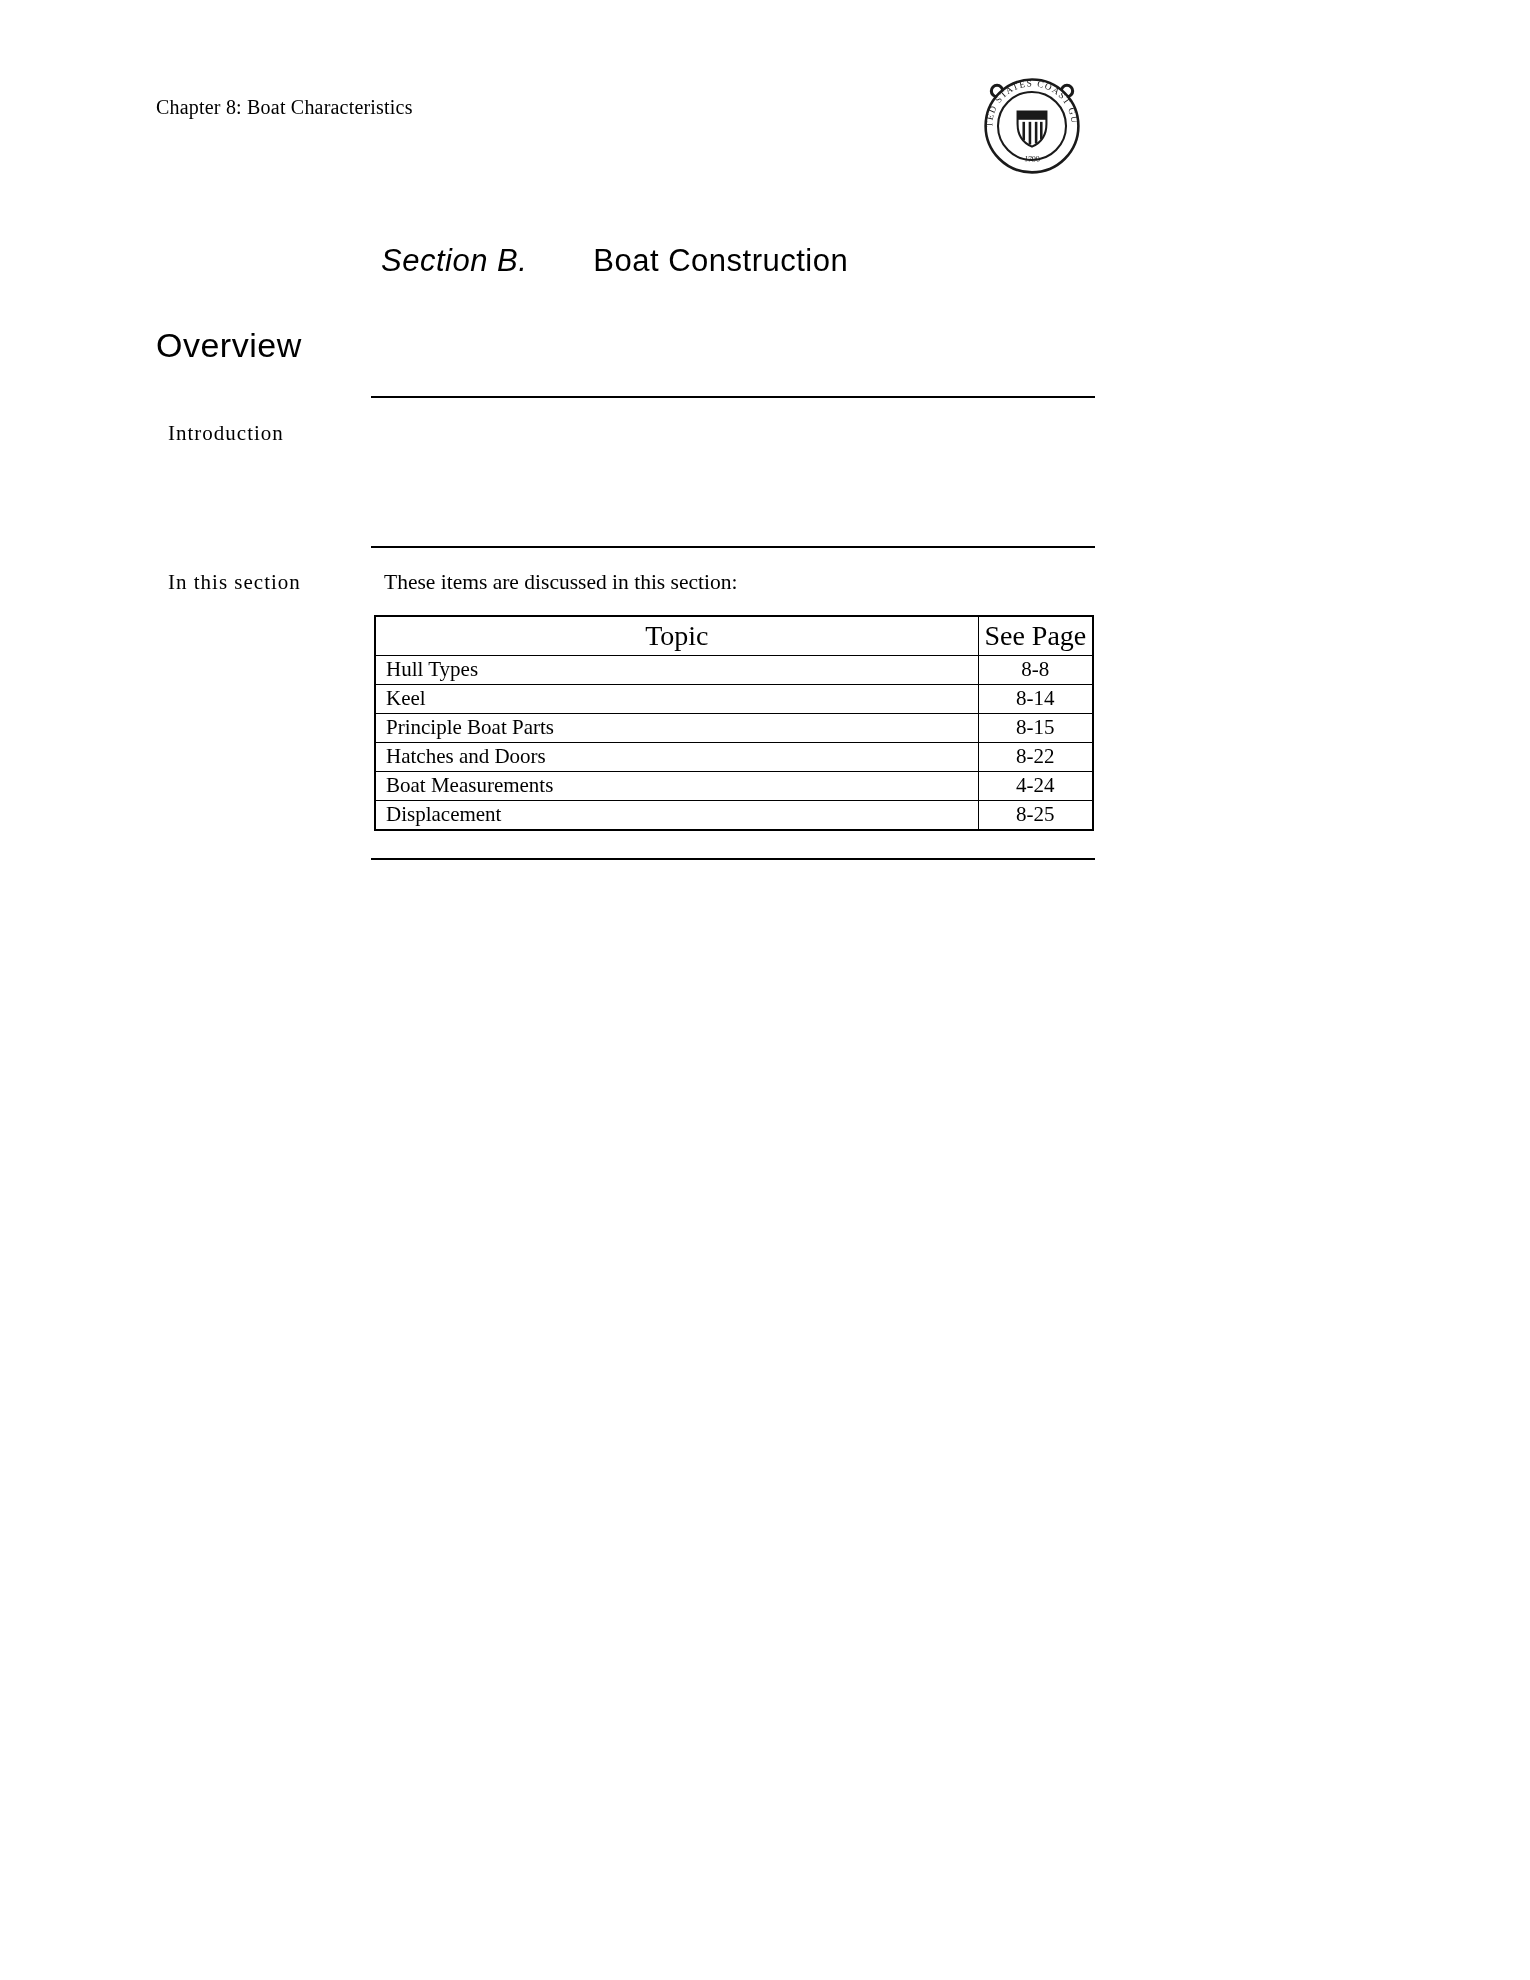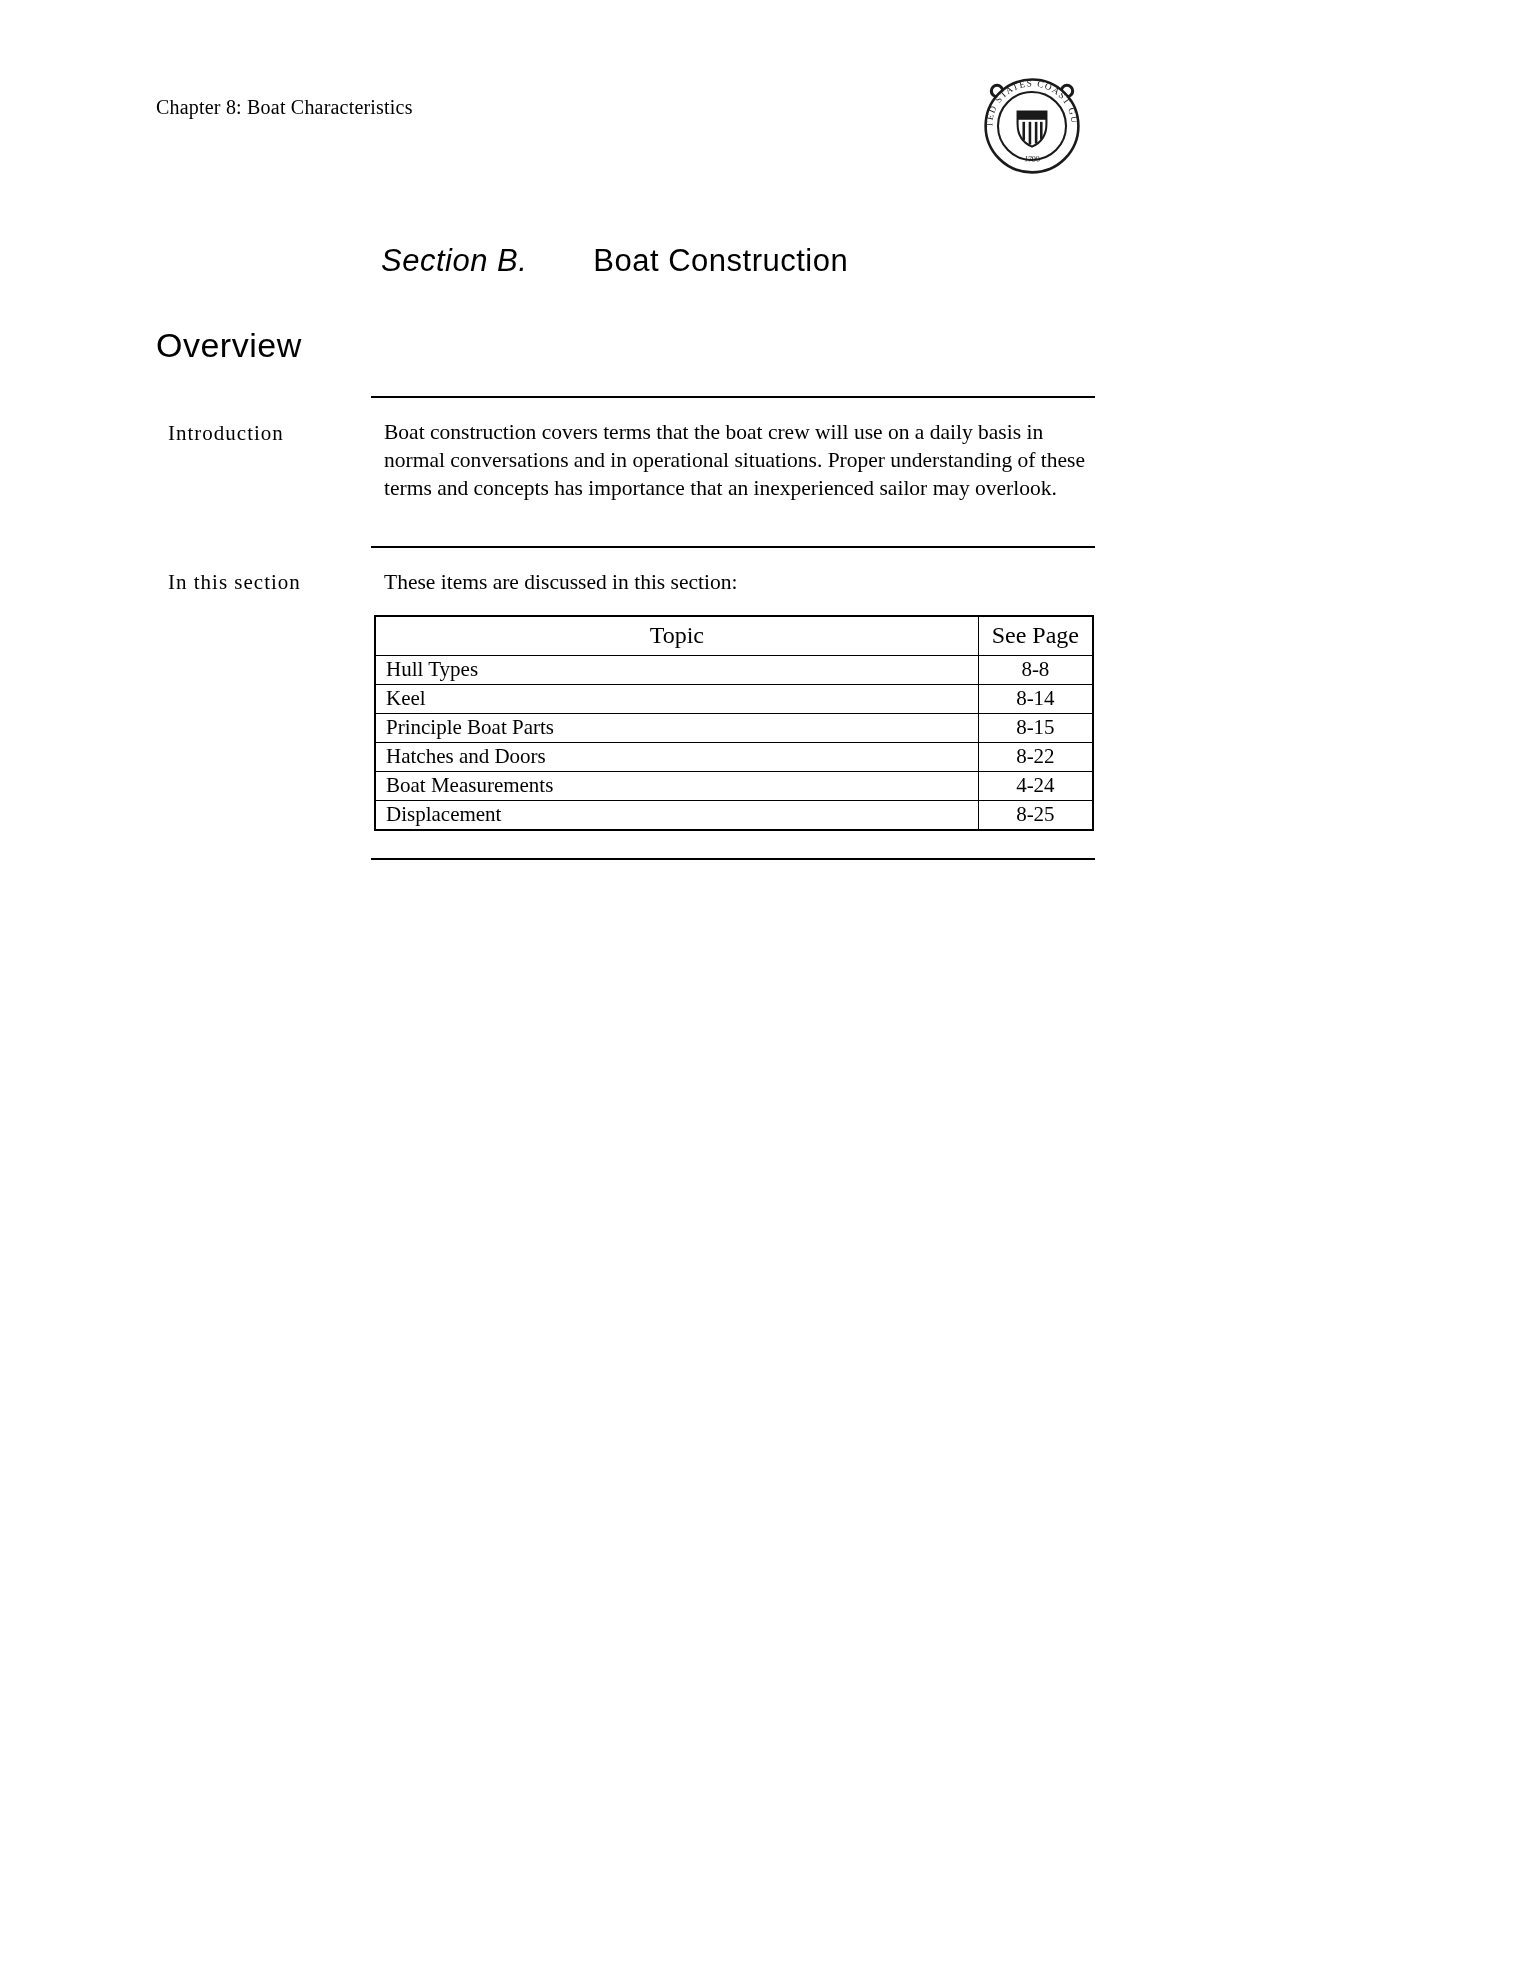--- a/index.html
+++ b/index.html
@@ -62,21 +62,21 @@
     position: absolute; left: 358px; top: 615px; width: 720px;
     border-collapse: collapse;
     border: 2px solid #000;
     font-size: 21px;
   }
   table.toc th, table.toc td {
     border: 1.5px solid #000;
   }
   table.toc th {
     font-weight: 400; height: 39px; text-align: center;
-    font-size: 24px;
+    font-size: 28px;
   }
   table.toc td { height: 29px; padding: 1px 10px 2px 10px; }
   table.toc td.topic-cell { text-align: left; width: 605px; }
   table.toc td.page-cell  { text-align: center; width: 115px; padding: 1px 4px; }
 
   .page-number {
     position: absolute; left: 0; top: 1496px; width: 1180px;
     text-align: center; font-size: 21px;
   }
 </style>
@@ -133,21 +133,20 @@
 
   <div class="section-title">
     <span class="section-label">Section B.</span><span>Boat Construction</span>
   </div>
 
   <div class="overview-heading">Overview</div>
 
   <div class="rule rule-1"></div>
 
   <div class="side-label label-introduction">Introduction</div>
-  <div class="intro-body">Boat construction covers terms that the boat crew will use on a daily basis in normal conversations and in operational situations. Proper understanding of these terms and concepts has importance that an inexperienced sailor may overlook.</div>
 
   <div class="rule rule-2"></div>
 
   <div class="side-label label-in-this-section">In this section</div>
   <div class="its-intro">These items are discussed in this section:</div>
 
   <table class="toc">
     <thead>
       <tr>
         <th>Topic</th>

